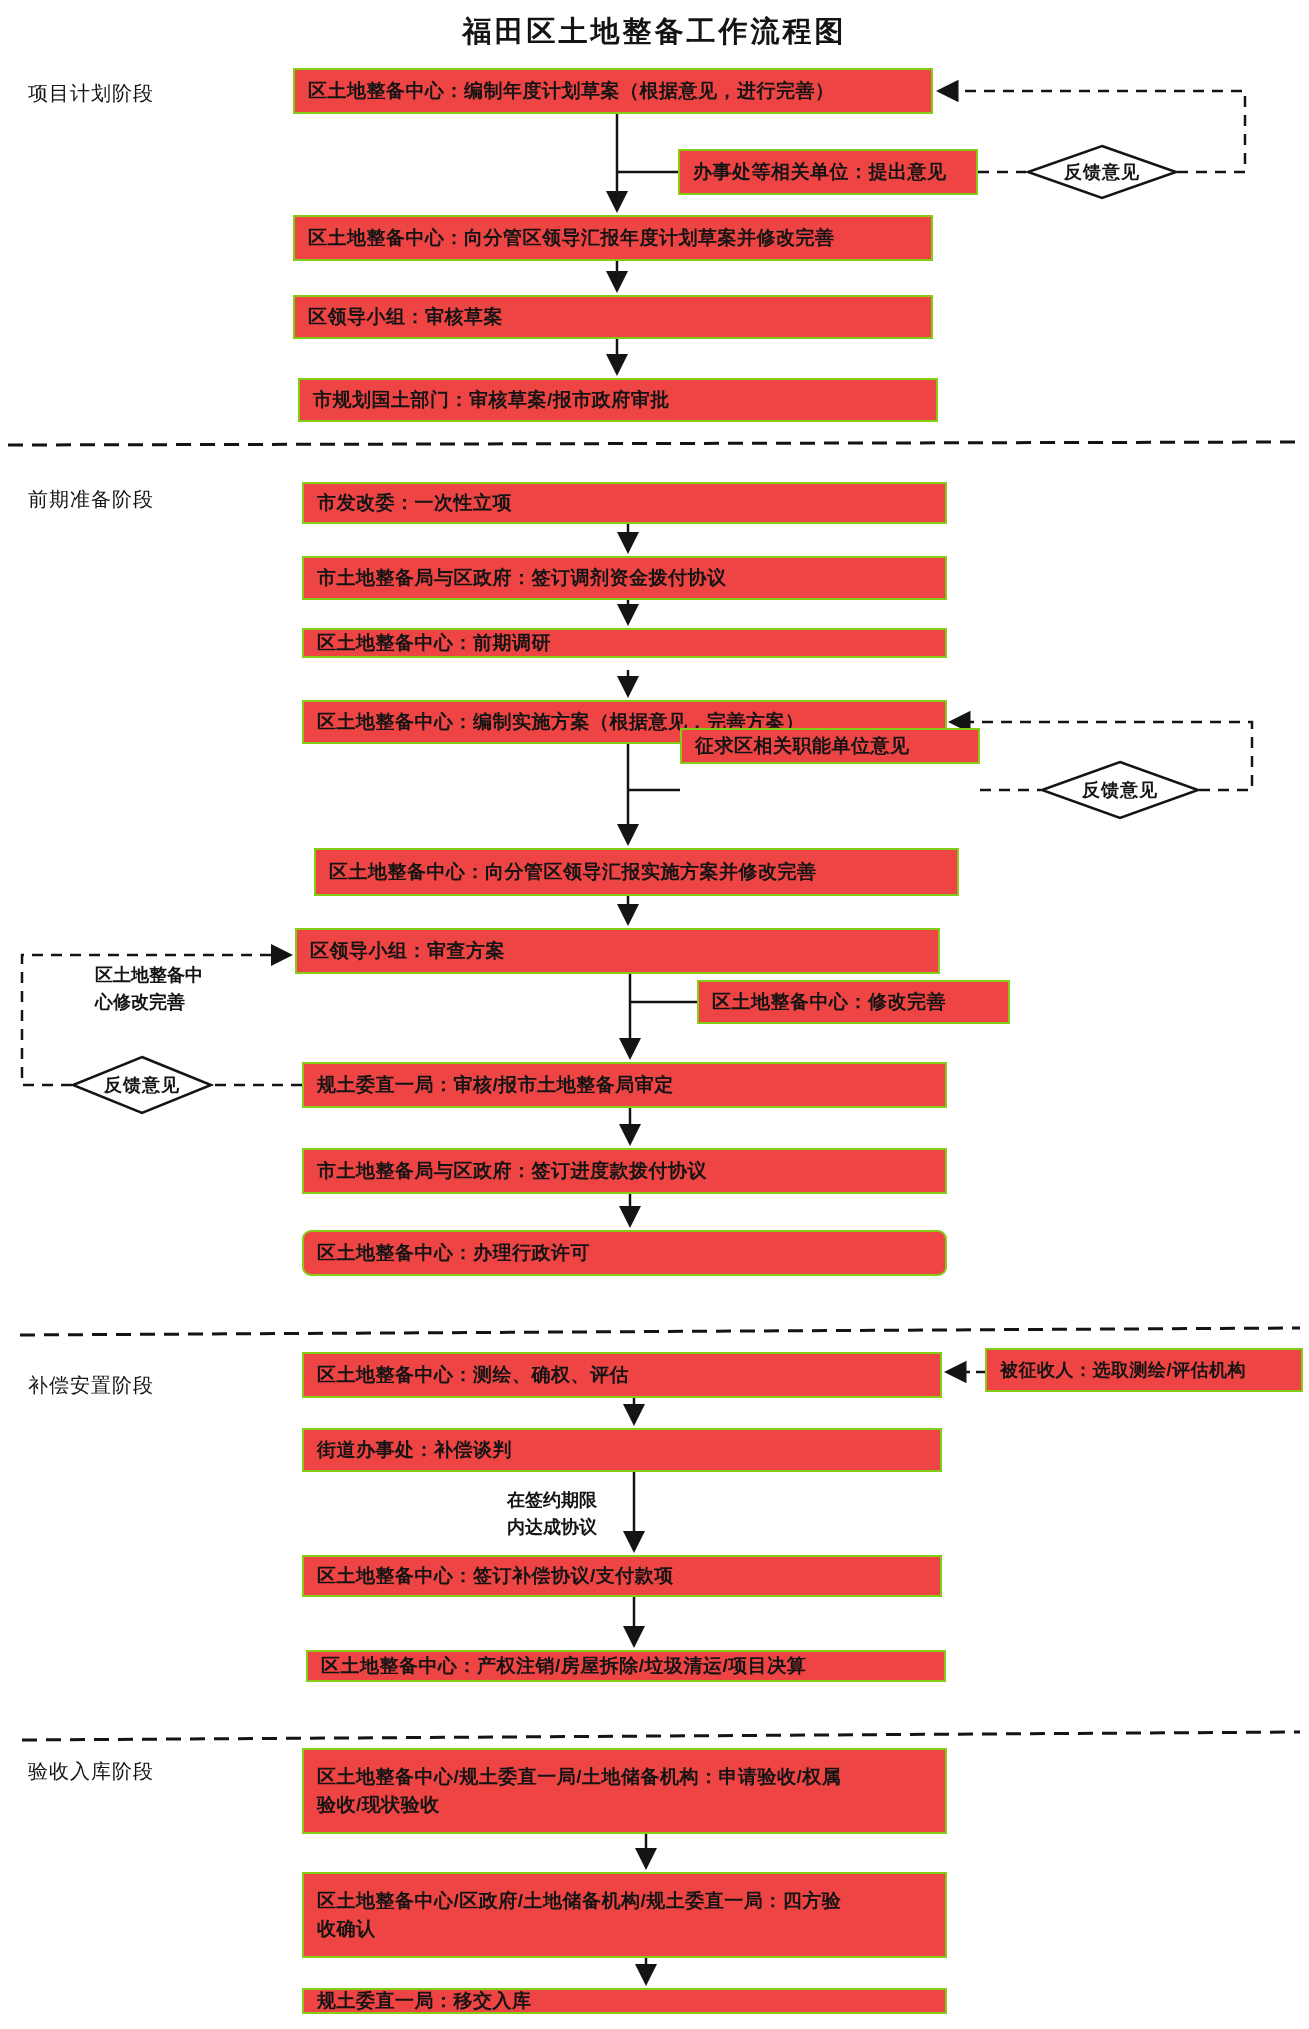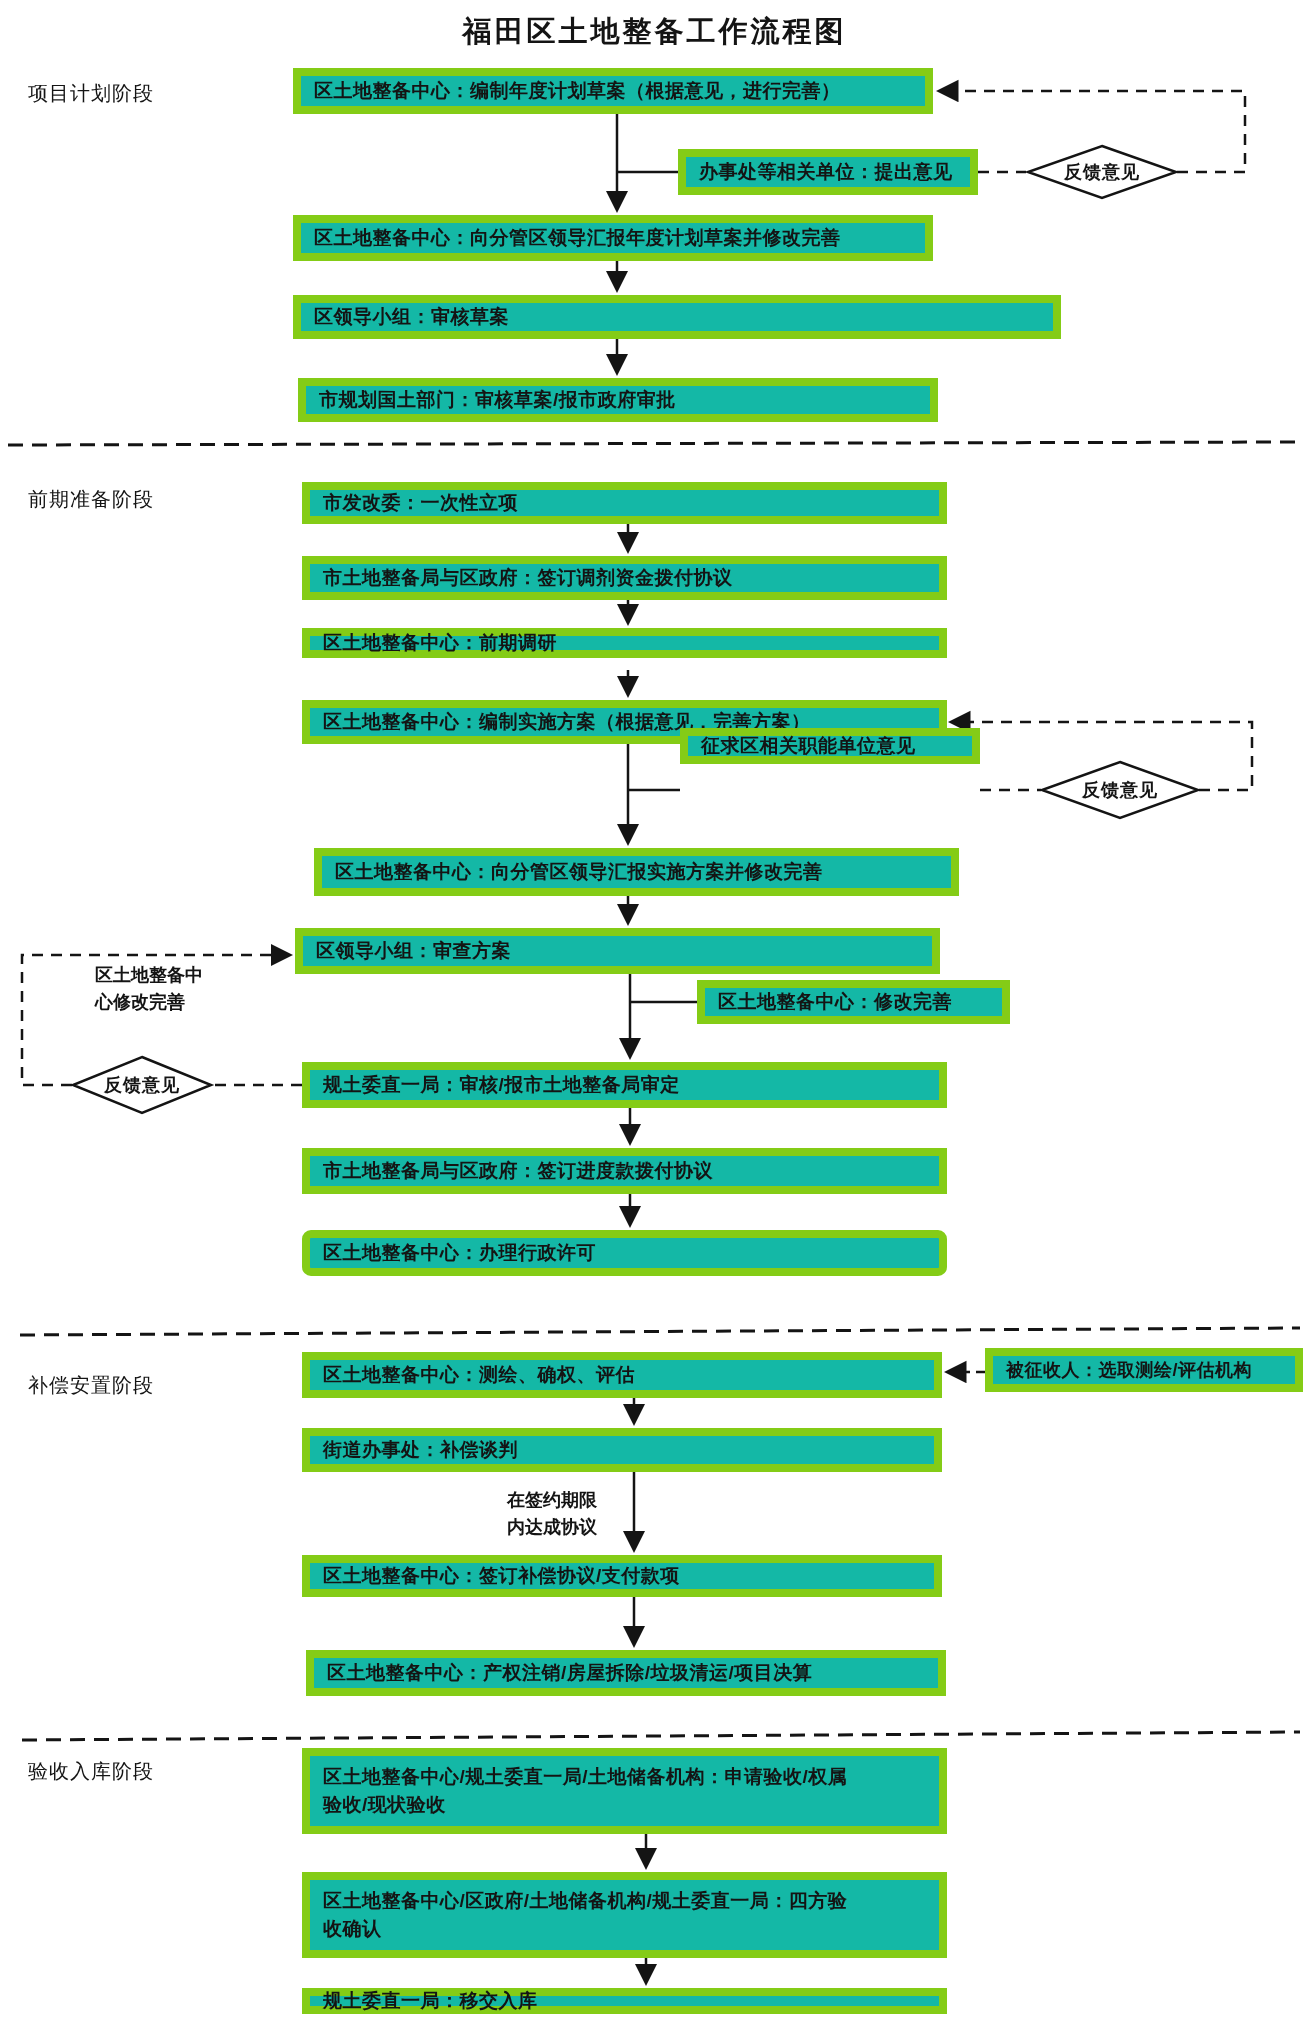--- a/index.html
+++ b/index.html
@@ -10,22 +10,22 @@
   }
   #connectors { position:absolute; left:0; top:0; width:1309px; height:2029px; }
   .title {
     position:absolute; left:0; right:0; top:12px; text-align:center;
     font-size:29px; font-weight:700; letter-spacing:3px;
   }
   .stage {
     position:absolute; font-size:20px; font-weight:400; letter-spacing:1px;margin-left:16px;
   }
   .box {
-    position:absolute; box-sizing:border-box; background:#14b8a6;
-    border:8px solid #84cc16; display:flex; align-items:center;
+    position:absolute; box-sizing:border-box; background:#ef4444;
+    border:2px solid #84cc16; display:flex; align-items:center;
     padding:0 13px; font-size:19px; font-weight:700; letter-spacing:0.5px;
     line-height:1.45; white-space:nowrap;
   }
   .box2 {
     flex-direction:column; align-items:flex-start; justify-content:center;
     white-space:normal;
   }
   .dlabel {
     position:absolute; transform:translate(-50%,-50%);
     font-size:18px; font-weight:700; letter-spacing:1px;
@@ -89,21 +89,21 @@
 
   <div class="stage" style="left:12px; top:80px;">项目计划阶段</div>
   <div class="stage" style="left:12px; top:486px;">前期准备阶段</div>
   <div class="stage" style="left:12px; top:1372px;">补偿安置阶段</div>
   <div class="stage" style="left:12px; top:1758px;">验收入库阶段</div>
 
   <div class="box" style="left:293px; top:68px;  width:640px; height:46px;">区土地整备中心：编制年度计划草案（根据意见，进行完善）</div>
   <div class="box" style="left:678px; top:149px; width:300px; height:46px;">办事处等相关单位：提出意见</div>
   <div class="dlabel" style="left:1102px; top:172px;">反馈意见</div>
   <div class="box" style="left:293px; top:215px; width:640px; height:46px;">区土地整备中心：向分管区领导汇报年度计划草案并修改完善</div>
-  <div class="box" style="left:293px; top:295px; width:768px; height:44px;">区领导小组：审核草案</div>
+  <div class="box" style="left:293px; top:295px; width:640px; height:44px;">区领导小组：审核草案</div>
   <div class="box" style="left:298px; top:378px; width:640px; height:44px;">市规划国土部门：审核草案/报市政府审批</div>
 
   <div class="box" style="left:302px; top:482px;  width:645px; height:42px;">市发改委：一次性立项</div>
   <div class="box" style="left:302px; top:556px;  width:645px; height:44px;">市土地整备局与区政府：签订调剂资金拨付协议</div>
   <div class="box" style="left:302px; top:628px;  width:645px; height:30px;">区土地整备中心：前期调研</div>
   <div class="box" style="left:302px; top:700px;  width:645px; height:44px;">区土地整备中心：编制实施方案（根据意见，完善方案）</div>
   <div class="box" style="left:680px; top:728px;  width:300px; height:36px;">征求区相关职能单位意见</div>
   <div class="dlabel" style="left:1120px; top:790px;">反馈意见</div>
   <div class="box" style="left:314px; top:848px;  width:645px; height:48px;">区土地整备中心：向分管区领导汇报实施方案并修改完善</div>
   <div class="box" style="left:295px; top:928px;  width:645px; height:46px;">区领导小组：审查方案</div>
@@ -118,21 +118,21 @@
   <div class="box" style="left:302px; top:1230px; width:645px; height:46px;border-radius:9px;">区土地整备中心：办理行政许可</div>
 
   <div class="box" style="left:302px; top:1352px; width:640px; height:46px;">区土地整备中心：测绘、确权、评估</div>
   <div class="box" style="left:985px; top:1348px; width:318px; height:44px; font-size:18px;">被征收人：选取测绘/评估机构</div>
   <div class="box" style="left:302px; top:1428px; width:640px; height:44px;">街道办事处：补偿谈判</div>
   <div class="note note-center" style="left:492px; top:1487px; width:120px;">
     <div>在签约期限</div>
     <div>内达成协议</div>
   </div>
   <div class="box" style="left:302px; top:1555px; width:640px; height:42px;">区土地整备中心：签订补偿协议/支付款项</div>
-  <div class="box" style="left:306px; top:1650px; width:640px; height:46px;">区土地整备中心：产权注销/房屋拆除/垃圾清运/项目决算</div>
+  <div class="box" style="left:306px; top:1650px; width:640px; height:32px;">区土地整备中心：产权注销/房屋拆除/垃圾清运/项目决算</div>
 
   <div class="box box2" style="left:302px; top:1748px; width:645px; height:86px;">
     <div>区土地整备中心/规土委直一局/土地储备机构：申请验收/权属</div>
     <div>验收/现状验收</div>
   </div>
   <div class="box box2" style="left:302px; top:1872px; width:645px; height:86px;">
     <div>区土地整备中心/区政府/土地储备机构/规土委直一局：四方验</div>
     <div>收确认</div>
   </div>
   <div class="box" style="left:302px; top:1988px; width:645px; height:26px;">规土委直一局：移交入库</div>

